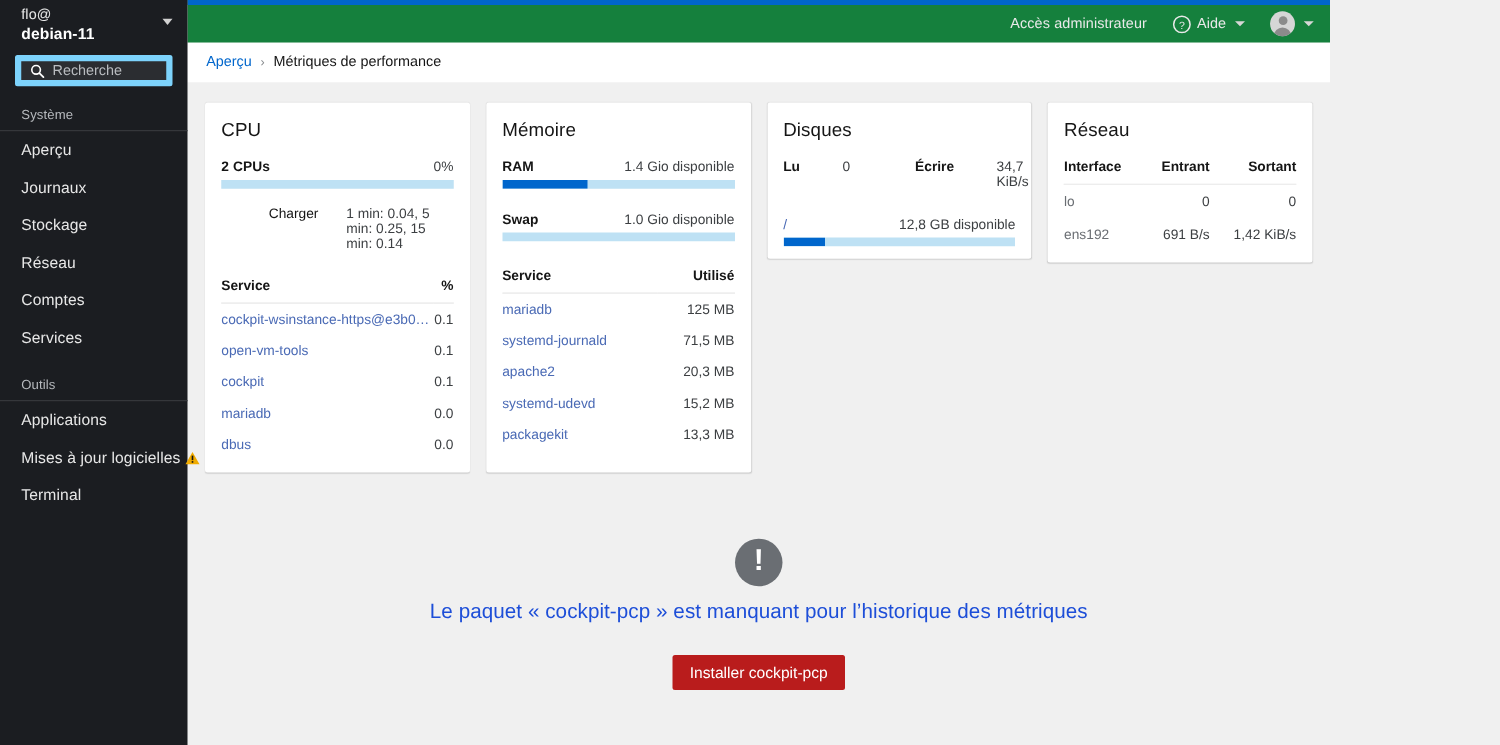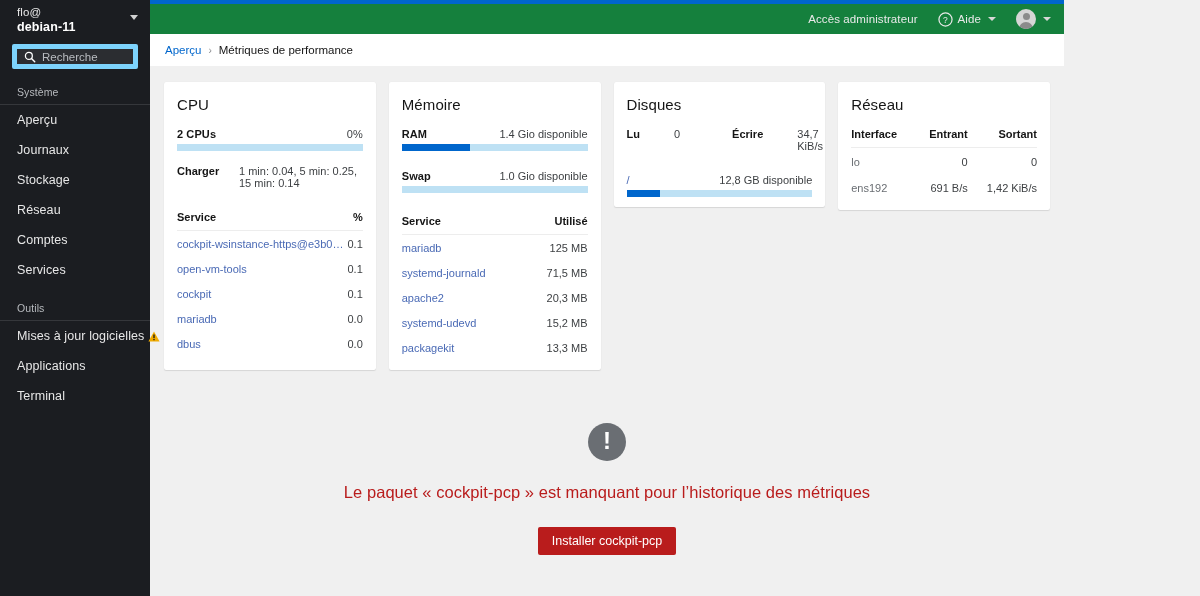--- a/index.html
+++ b/index.html
@@ -155,21 +155,21 @@
   .bar-track {
     height: 7px; background: #bee1f4; border-radius: 0;
     width: 100%; overflow: hidden;
   }
   .bar-fill { height: 100%; background: #0066cc; }
 
   .loadrow {
     display: flex; align-items: baseline;
     font-size: 11px; margin-top: 14px;
   }
-  .loadrow .k { font-weight: 700; color: #151515; width: 62px; flex: 0 0 62px; }
+  .loadrow .k { font-weight: 400; color: #151515; width: 62px; flex: 0 0 62px; margin-left: 38px; }
   .loadrow .v { color: #3c3f42; }
 
   
   .svc-table { width: 100%; margin-top: 22px; border-collapse: collapse; }
   .svc-table th {
     font-size: 11px; font-weight: 700; color: #151515;
     text-align: left; padding: 0 0 7px 0;
     border-bottom: 1px solid #ededed;
   }
   .svc-table th.num, .svc-table td.num { text-align: right; }
@@ -215,22 +215,22 @@
   }
   .excl-circle {
     width: 38px; height: 38px; border-radius: 50%;
     background: #6a6e73;
     display: flex; align-items: center; justify-content: center;
     color: #fff; font-size: 24px; font-weight: 700;
     line-height: 1;
   }
   .excl-circle span { margin-top: -2px; }
   .empty-msg {
-    margin-top: 22px;
-    font-size: 16.5px; color: #b91c1c; font-weight: 400;
+    margin-top: 11px;
+    font-size: 16.5px; color: #1d4ed8; font-weight: 400;
     letter-spacing: .05px;
   }
   .install-btn {
     margin-top: 25px;
     background: #b91c1c; color: #fff;
     border: none; border-radius: 2px;
     font-size: 12.5px;
     padding: 7px 14px;
     cursor: pointer;
     font-family: "Liberation Sans", sans-serif;
@@ -278,29 +278,29 @@
     <div class="nav-item">
       <span class="nav-label">Comptes</span>
     </div>
     <div class="nav-item">
       <span class="nav-label">Services</span>
     </div>
 
     <div class="nav-group-label" style="padding-top:17px">Outils</div>
     <div class="nav-sep"></div>
     <div class="nav-item">
+      <span class="nav-label">Applications</span>
+    </div>
+    <div class="nav-item">
       <span class="nav-label">Mises à jour logicielles</span>
       <svg class="warn-icon" width="12" height="11" viewBox="0 0 12 11">
         <path d="M6 0.6 L11.6 10.4 L0.4 10.4 Z" fill="#f0ab00"></path>
         <rect x="5.35" y="3.5" width="1.3" height="3.6" fill="#151515"></rect>
         <rect x="5.35" y="7.9" width="1.3" height="1.3" fill="#151515"></rect>
       </svg>
-    </div>
-    <div class="nav-item">
-      <span class="nav-label">Applications</span>
     </div>
     <div class="nav-item">
       <span class="nav-label">Terminal</span>
     </div>
   </nav>
 
   <div id="right">
 
     <header id="topbar">
       <div class="topbar-item">

